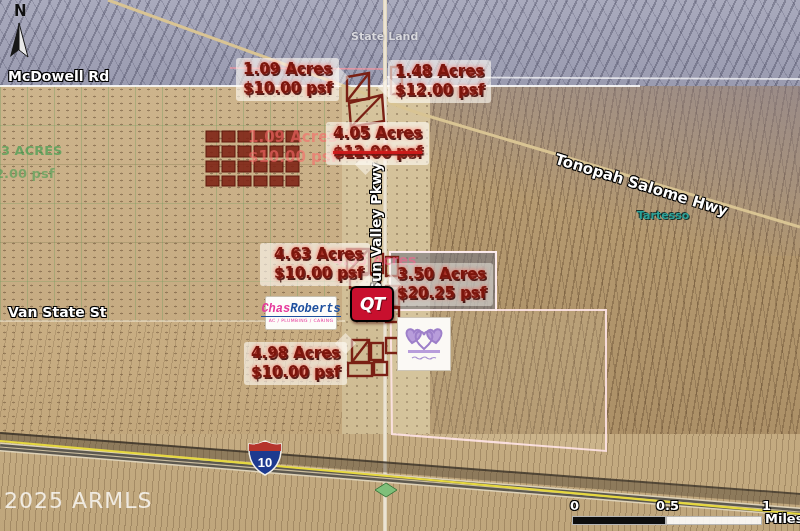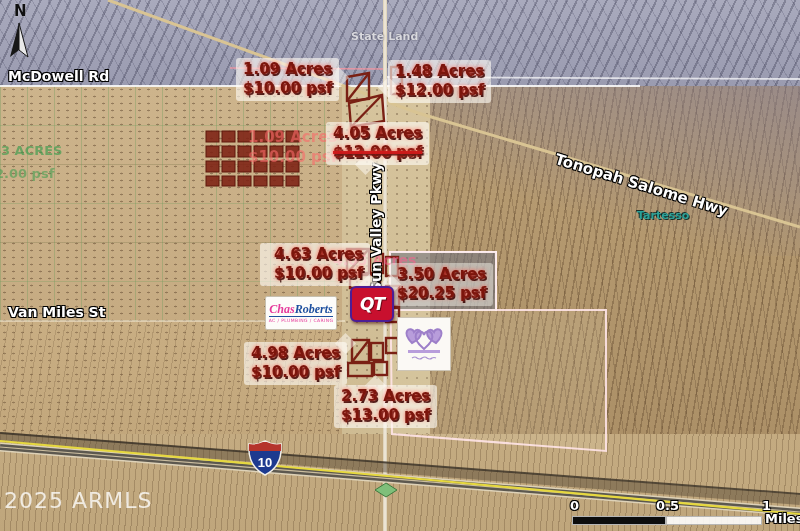--- a/index.html
+++ b/index.html
@@ -71,29 +71,29 @@
   .strike{text-decoration:line-through;text-decoration-color:rgba(205,25,25,.95);text-decoration-thickness:2.5px;}
 
   .ghost{position:absolute;z-index:5;font-weight:bold;white-space:nowrap;}
   .g1{left:248px;top:128px;font-size:15px;line-height:1.3;color:rgba(250,105,105,.6);}
   .g2{left:333px;top:252px;font-size:14px;color:rgba(255,90,140,.55);}
   .g3{left:-8px;top:143px;font-size:13px;color:rgba(55,155,75,.65);}
   .g4{left:-5px;top:166px;font-size:13px;color:rgba(55,155,75,.55);}
 
   
   .qt{position:absolute;left:350px;top:286px;width:40px;height:32px;z-index:8;
-    background:#c8102e;border-radius:6px;border:2px solid #4c1d95;
+    background:#c8102e;border-radius:6px;border:2px solid #000000;
     display:flex;align-items:center;justify-content:center;
     box-shadow:1px 2px 3px rgba(60,0,0,.5);}
   .qt span{color:#fff;font-weight:900;font-style:italic;font-size:17px;
     text-shadow:1px 1px 0 #6d0716;letter-spacing:-1px;}
   .chas{position:absolute;left:265px;top:296px;width:70px;height:32px;z-index:8;
     background:#fdfcf9;border:1px solid #c6bfae;border-radius:2px;
     display:flex;flex-direction:column;align-items:center;justify-content:center;}
-  .chas .line1{font-family:Liberation Serif, serif;font-style:italic;font-weight:bold;
+  .chas .line1{font-family:Liberation Mono, monospace;font-style:italic;font-weight:bold;
     font-size:12px;line-height:1;border-bottom:1.5px solid #1d4f9e;padding-bottom:1px;}
   .chas .tag{font-size:4.5px;color:#e5399b;letter-spacing:.4px;margin-top:1px;}
   .heartlogo{position:absolute;left:397px;top:317px;width:52px;height:52px;z-index:8;
     background:#fbf9f5;border:1px solid #cdc5b6;display:flex;flex-direction:column;
     align-items:center;justify-content:center;}
 
   
   .north{position:absolute;left:6px;top:2px;z-index:9;}
   .north .n{font-weight:bold;font-size:15px;color:#101010;margin-left:8px;
     text-shadow:0 0 2px rgba(255,255,255,.6);}
@@ -195,21 +195,21 @@
 
   <div class="ghost g1">
     <div>1.09 Acres</div>
     <div>$10.00 psf</div>
   </div>
   <div class="ghost g2">4.05 Acres</div>
   <div class="ghost g3">43 ACRES</div>
   <div class="ghost g4">2.00 psf</div>
 
   <div class="roadlbl" style="left:8px;top:68px;">McDowell Rd</div>
-  <div class="roadlbl" style="left:8px;top:304px;">Van Miles St</div>
+  <div class="roadlbl" style="left:8px;top:304px;">Van State St</div>
   <div class="roadlbl rot-vert" style="left:368px;top:292px;">Sun Valley Pkwy</div>
   <div class="roadlbl rot-tonopah" style="left:558px;top:150px;font-size:15px;">Tonopah Salome Hwy</div>
   <div class="placelbl statelbl" style="left:351px;top:30px;">State Land</div>
   <div class="placelbl tartlbl" style="left:637px;top:209px;color:#2aa198;">Tartesso</div>
 
   <div class="plabel pl-1">
     <span class="tail"></span>
     <div>1.09 Acres</div>
       <div>$10.00 psf</div>
   </div>
@@ -230,25 +230,20 @@
   </div>
   <div class="plabel pl-5">
     <span class="tail"></span>
     <div>3.50 Acres</div>
       <div>$20.25 psf</div>
   </div>
   <div class="plabel pl-6">
     <span class="tail"></span>
     <div>4.98 Acres</div>
       <div>$10.00 psf</div>
-  </div>
-  <div class="plabel pl-7">
-    <span class="tail"></span>
-    <div>2.73 Acres</div>
-      <div>$13.00 psf</div>
   </div>
 
   <div class="chas">
     <div class="line1">
       <span style="color:#e5399b;">Chas</span><span style="color:#1d4f9e;">Roberts</span>
     </div>
     <div class="tag">AC / PLUMBING / CARING</div>
   </div>
 
   <div class="qt">

